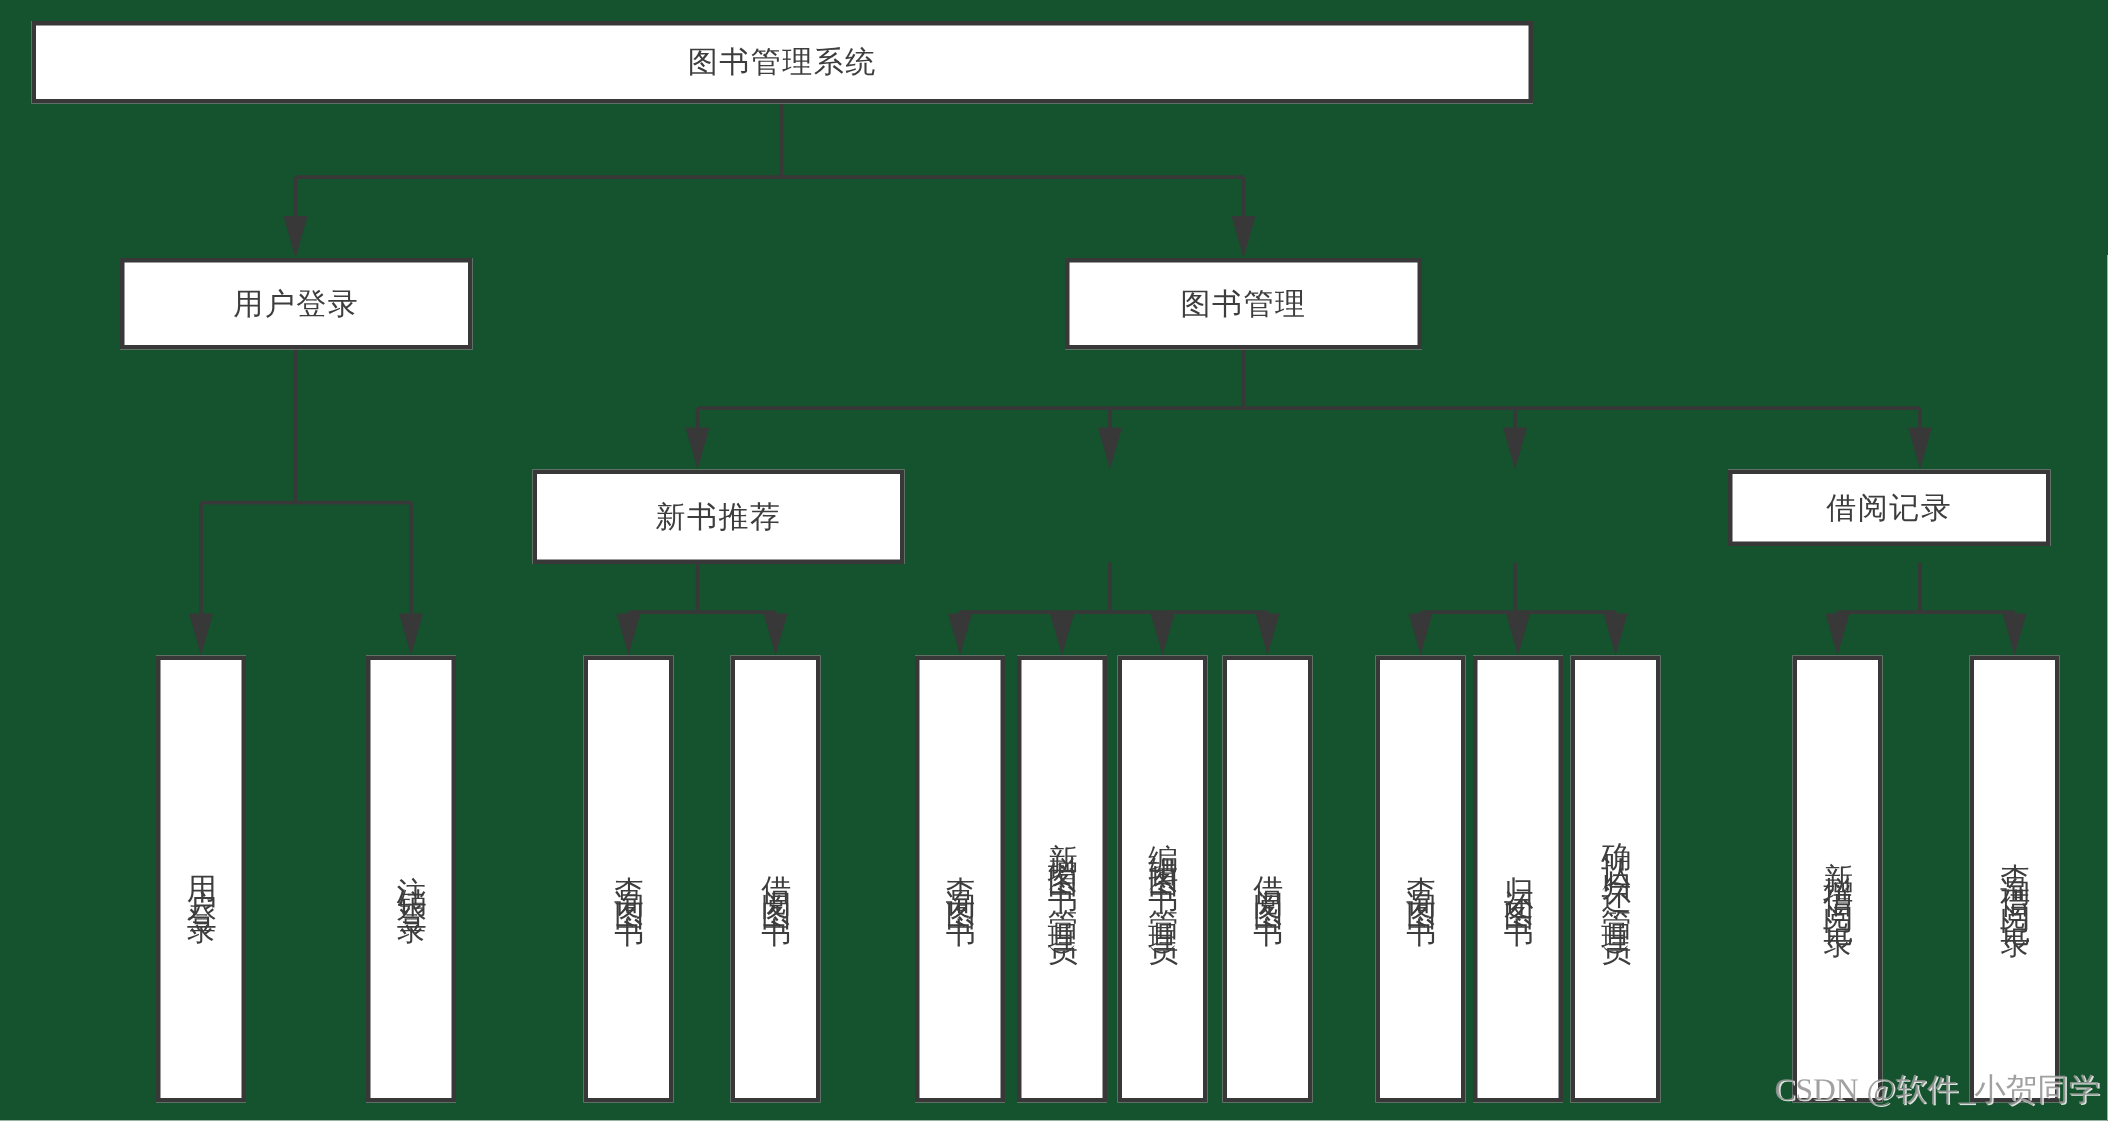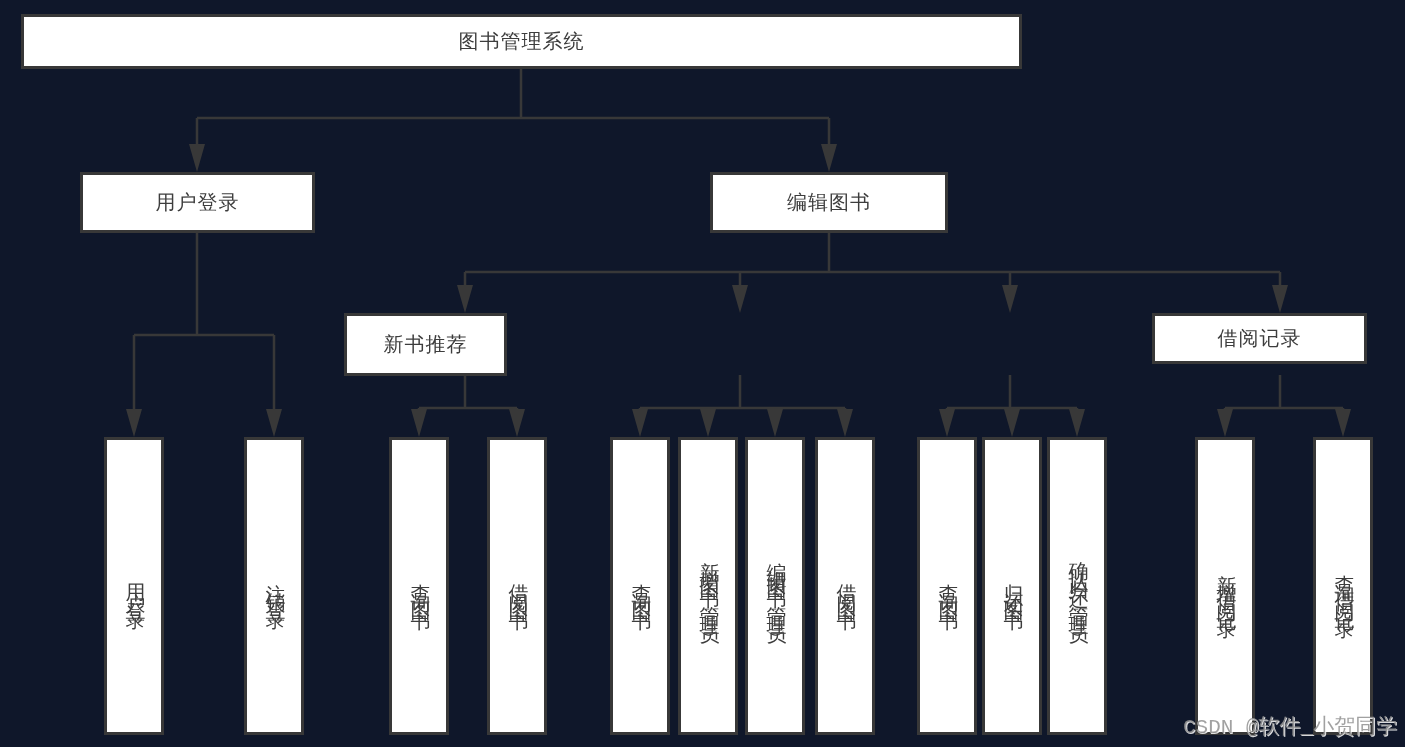--- a/index.html
+++ b/index.html
@@ -1,21 +1,21 @@
 <!DOCTYPE html>
 <html><head>
 <meta charset="utf-8">
 <style>
   html, body { margin: 0; padding: 0; background: #ffffff; }
   .canvas {
     position: relative;
     width: 1405px;
     height: 747px;
-    background: #0f172a;
-    font-family: Liberation Mono, monospace;
+    background: #14532d;
+    font-family: Liberation Serif, serif;
     overflow: hidden;
   }
   .connectors {
     position: absolute;
     left: 0; top: 0;
     width: 1405px; height: 747px;
   }
   .node {
     position: absolute;
     box-sizing: border-box;
@@ -90,23 +90,23 @@
       <polygon points="1004,409 1020,409 1012,437"></polygon>
       <polygon points="1069,409 1085,409 1077,437"></polygon>
       <polygon points="1217,409 1233,409 1225,437"></polygon>
       <polygon points="1335,409 1351,409 1343,437"></polygon>
     </g>
   </svg>
 
   <div class="node hnode" style="left:21px; top:14px; width:1001px; height:55px;">图书管理系统</div>
 
   <div class="node hnode" style="left:80px; top:172px; width:235px; height:61px;">用户登录</div>
-  <div class="node hnode" style="left:710px; top:172px; width:238px; height:61px;">编辑图书</div>
+  <div class="node hnode" style="left:710px; top:172px; width:238px; height:61px;">图书管理</div>
 
-  <div class="node hnode" style="left:344px; top:313px; width:163px; height:63px;">新书推荐</div>
+  <div class="node hnode" style="left:355px; top:313px; width:248px; height:63px;">新书推荐</div>
   <div class="node hnode" style="left:1152px; top:313px; width:215px; height:51px;">借阅记录</div>
 
   <div class="node vnode" style="left:104px;">
     <span class="vtext">用户登录</span>
   </div>
   <div class="node vnode" style="left:244px;">
     <span class="vtext">注销登录</span>
   </div>
 
   <div class="node vnode" style="left:389px;">

